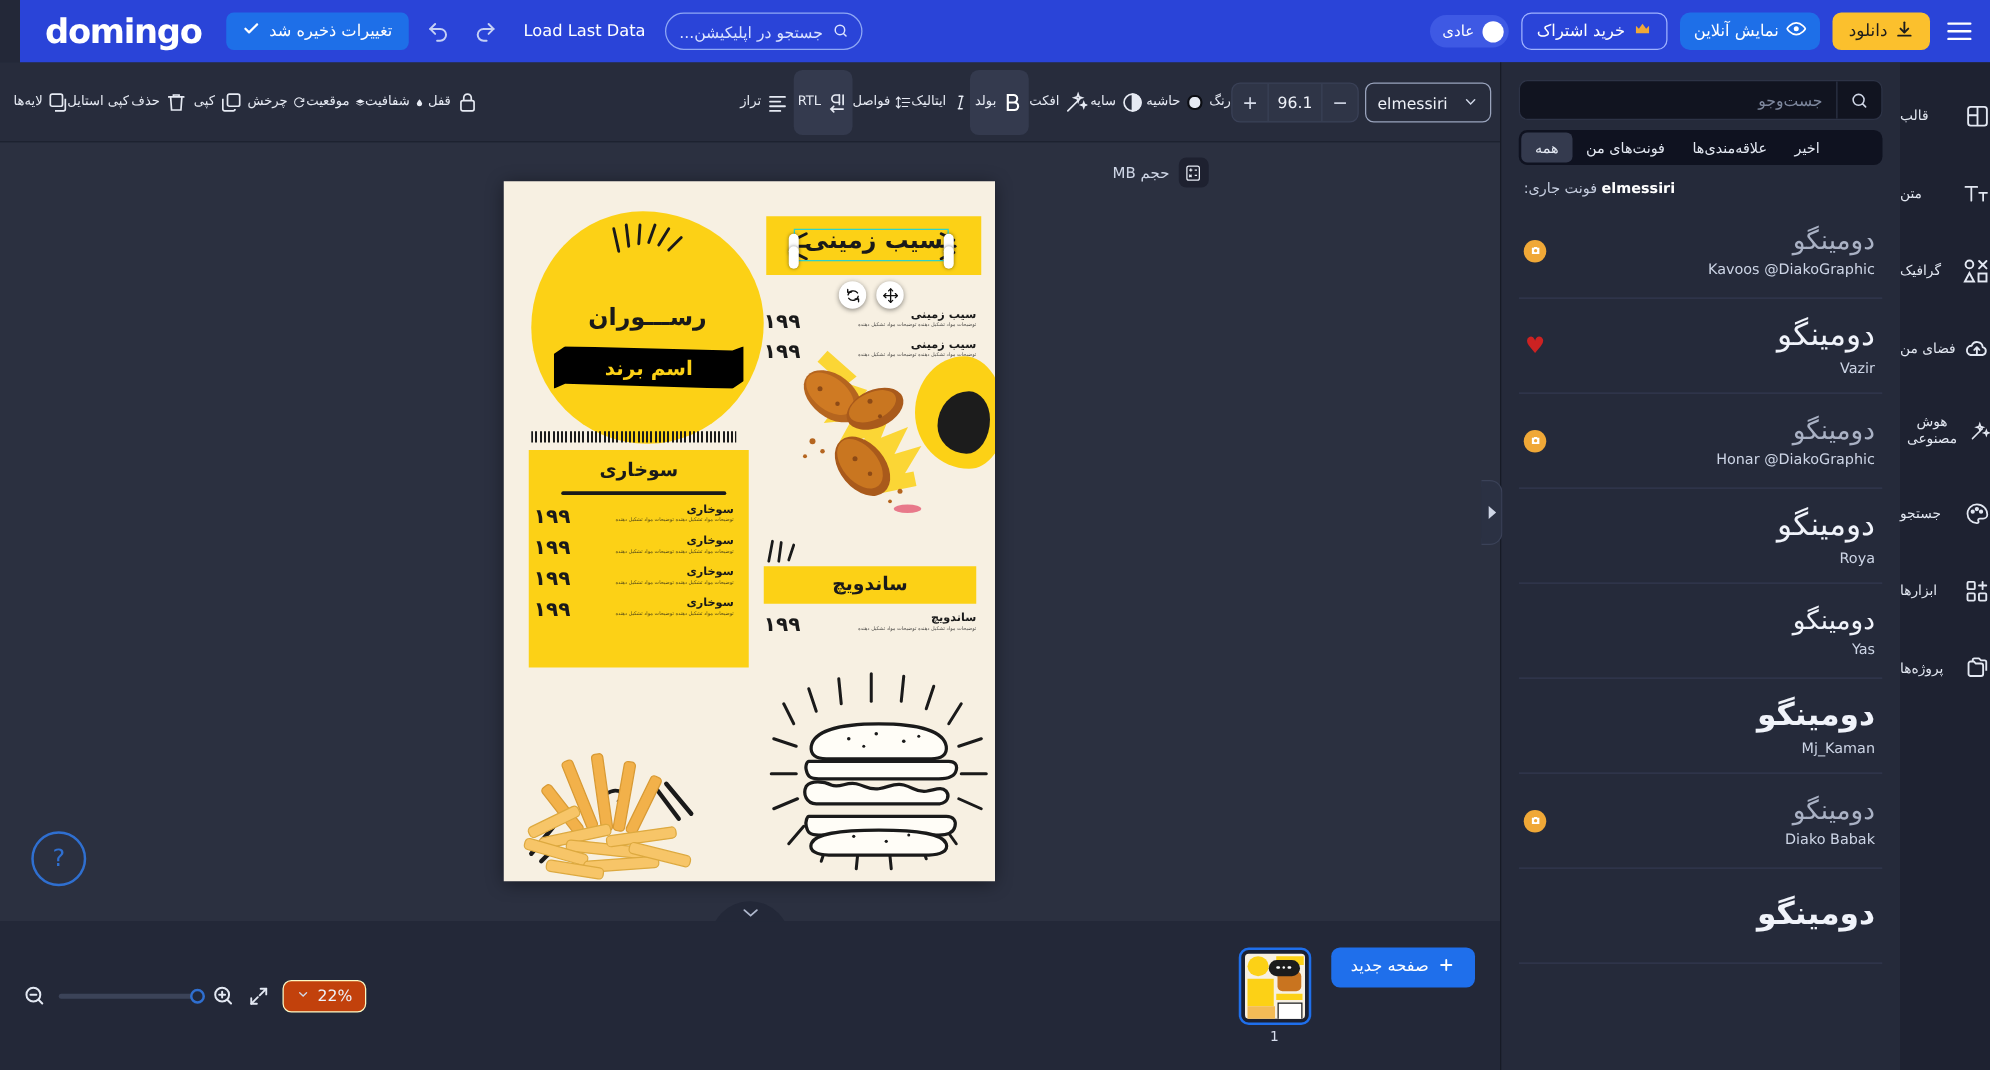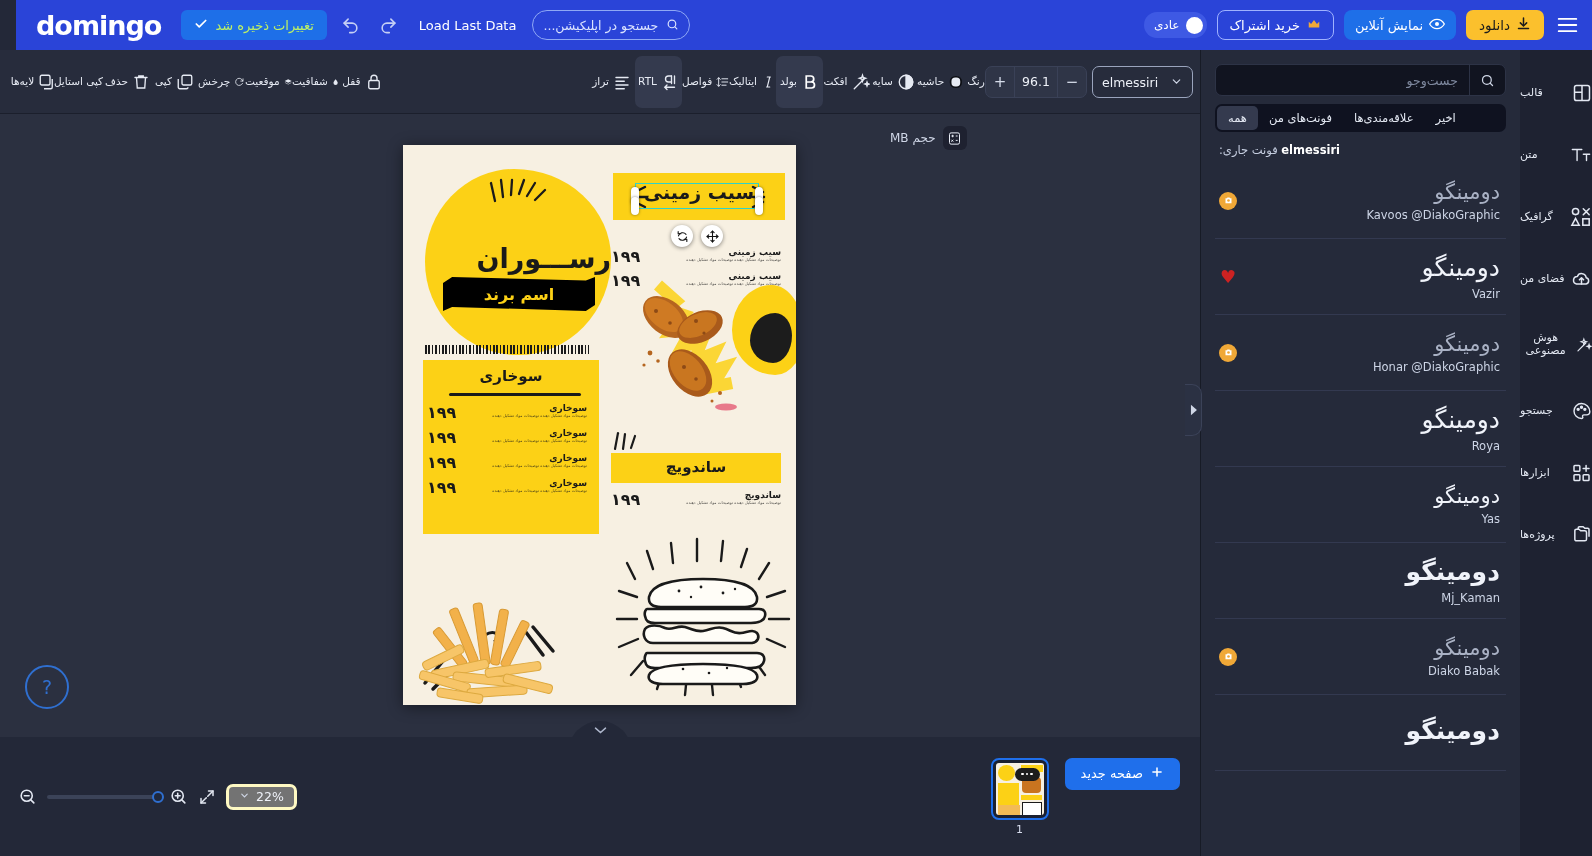--- a/index.html
+++ b/index.html
@@ -22,21 +22,21 @@
     flex-direction: row-reverse;
     gap: 10px;
   }
   .logo {
     font-family: "DejaVu Sans", sans-serif;
     font-size: 27px; font-weight: 700; color: #fff;
     letter-spacing: -1px; direction: ltr;
     margin-left: 6px; margin-right: 10px;
   }
   .saved-pill {
-    background: #1e6fe8; color: #bef264;
+    background: #1e6fe8; color: #ffffff;
     border-radius: 6px; height: 30px;
     display: flex; align-items: center; gap: 7px;
     padding: 0 13px; font-size: 13px; white-space: nowrap;
   }
   .saved-pill .chk { font-size: 14px; color: #fff; }
   .ico-btn {
     width: 28px; height: 28px; display: flex; align-items: center; justify-content: center;
     color: #c5d0f5; cursor: pointer;
   }
   .load-last {
@@ -150,21 +150,21 @@
     position: absolute; left: 22px; top: 24px; width: 186px; height: 186px;
     background: #fcd116; border-radius: 48% 52% 50% 50% / 50% 48% 52% 50%;
   }
   .p-menu-word {
     position: absolute; left: 22px; top: 48px; width: 186px;
     text-align: center; font-size: 42px; font-weight: 900; color: #1a1a1a;
     line-height: .95; letter-spacing: -1px;
   }
   .p-rest-word {
     position: absolute; left: 22px; top: 98px; width: 186px;
-    text-align: right; font-size: 27px; font-weight: 800; color: #1a1a1a;
+    text-align: center; font-size: 19px; font-weight: 800; color: #1a1a1a;
     letter-spacing: 3px;
   }
   .p-ribbon {
     position: absolute; left: 40px; top: 132px; width: 152px; height: 34px;
     background: #000000;
     clip-path: polygon(0 18%, 6% 0, 94% 10%, 100% 0, 100% 82%, 94% 100%, 6% 88%, 0 100%);
     display: flex; align-items: center; justify-content: center;
   }
   .p-ribbon span { font-size: 16px; font-weight: 800; color: #fcd116; }
   .rays { position: absolute; left: 86px; top: 30px; width: 60px; height: 30px; }
@@ -321,21 +321,21 @@
   .bottombar {
     position: absolute; left: 0; right: 392px; bottom: 0; height: 119px;
     background: #232838;
     display: flex; align-items: center;
   }
   .zoom-group {
     position: absolute; left: 18px; top: 50%; transform: translateY(-50%);
     display: flex; flex-direction: row; align-items: center; gap: 10px;
   }
   .zoom-chip {
-    height: 26px; background: #737373; border: 3px solid #fef9c3; border-radius: 7px;
+    height: 26px; background: #c2410c; border: 1px solid #fef9c3; border-radius: 7px;
     display: flex; align-items: center; gap: 6px; padding: 0 10px;
     font-size: 12.5px; color: #eef1f8; cursor: pointer; direction: ltr;
   }
   .zslider { width: 112px; height: 4px; background: #3b4358; border-radius: 3px; position: relative; }
   .zslider .knob {
     position: absolute; right: -5px; top: -4px; width: 12px; height: 12px;
     border-radius: 50%; background: #20283c; border: 2px solid #2f6fd0;
   }
   .zi { color: #e3e8f2; cursor: pointer; display: flex; align-items: center; }
 

